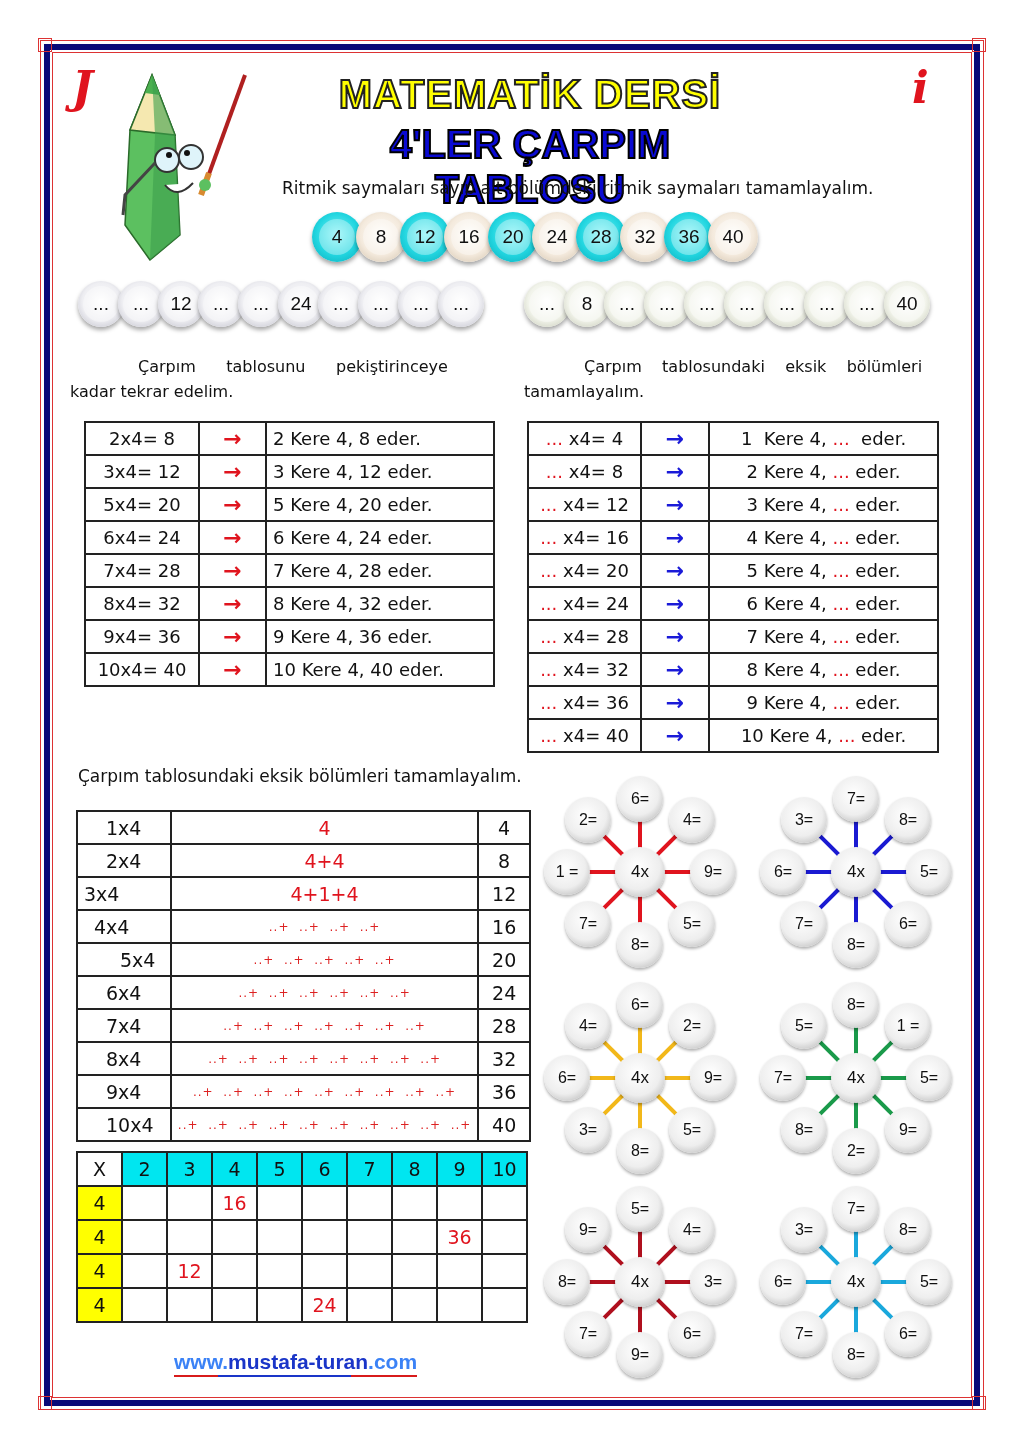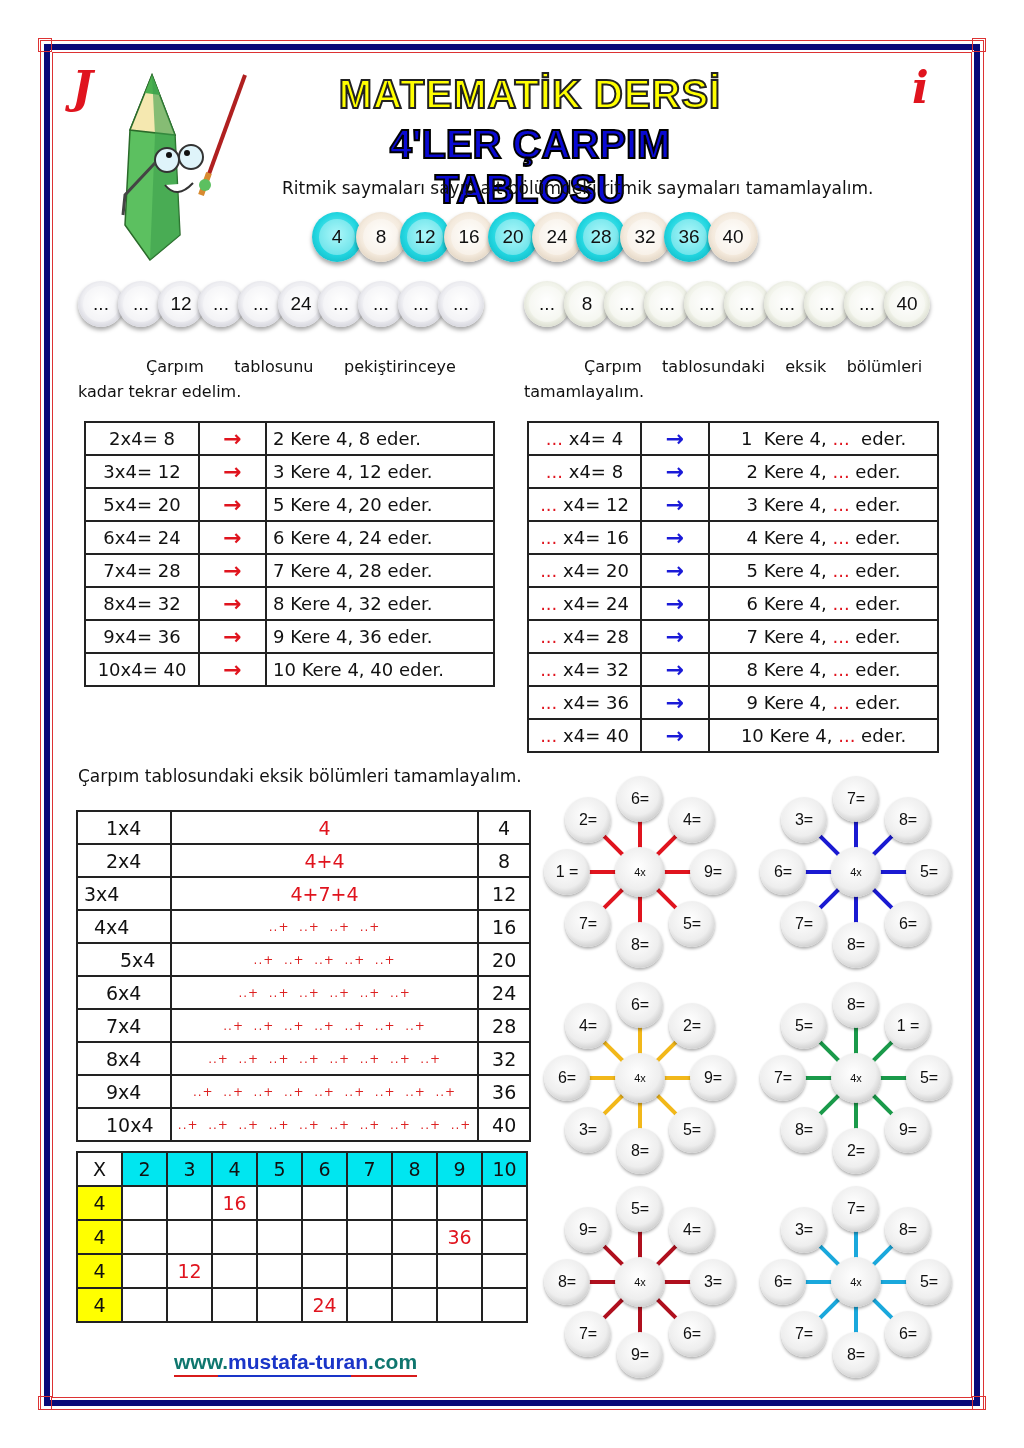--- a/index.html
+++ b/index.html
@@ -29,23 +29,23 @@
   .arrow-red{color:#e0141e;font-weight:bold;font-size:22px}
   .arrow-blue{color:#1a1ad8;font-weight:bold;font-size:22px}
   .dots{color:#d22;font-size:12px;letter-spacing:1px}
   .heading3{position:absolute;left:78px;top:766px;font-size:17px}
   table.grid{position:absolute;left:76px;top:1151px;border-collapse:collapse;font-size:19px}
   table.grid td{border:2px solid #222;width:45px;height:34px;text-align:center}
   table.grid td.hd{background:#00e6f0}
   table.grid td.yl{background:#ffff00}
   .flower{position:absolute;width:200px;height:200px}
   .petal{position:absolute;width:46px;height:46px;border-radius:50%;background:radial-gradient(circle at 45% 40%,#ffffff 0,#eeeeee 55%,#a8a8a8 100%);box-shadow:0 2px 3px rgba(0,0,0,.3);display:flex;align-items:center;justify-content:center;font-family:"Liberation Sans",sans-serif;font-size:16px;color:#111}
-  .petal.center{width:50px;height:50px;font-size:11px}
+  .petal.center{width:50px;height:50px;font-size:17px}
   .url{position:absolute;left:174px;top:1350px;font-family:"Liberation Sans",sans-serif;font-size:21px;font-weight:bold}
-  .url .a{color:#0f766e}.url .b{color:#1a35c8}
+  .url .a{color:#3b82f6}.url .b{color:#1a35c8}
 </style>
 </head>
 <body>
 
 <div class="frame-outer"></div>
 <div class="frame-navy"></div>
 <div class="frame-inner"></div>
 <div class="corner" style="left:38px;top:38px"></div>
 <div class="corner" style="left:972px;top:38px"></div>
 <div class="corner" style="left:38px;top:1396px"></div>
@@ -165,21 +165,21 @@
       <span class="inner">...</span>
     </div>
   <div class="bead sage">
       <span class="inner">...</span>
     </div>
   <div class="bead sage">
       <span class="inner">40</span>
     </div>
 </div>
 
-<div class="para" style="left:78px;top:354px;width:390px">
+<div class="para" style="left:70px;top:354px;width:390px">
   <div style="padding-left:68px;white-space:pre">Çarpım      tablosunu      pekiştirinceye</div>
   <div>kadar tekrar edelim.</div>
 </div>
 <div class="para" style="left:524px;top:354px;width:412px">
   <div style="padding-left:60px;white-space:pre">Çarpım    tablosundaki    eksik    bölümleri</div>
   <div>tamamlayalım.</div>
 </div>
 
 <table class="t" style="left:84px;top:421px;width:411px">
   <colgroup>
@@ -304,21 +304,21 @@
         <td class="c red" style="white-space:pre">4</td>
         <td class="c">4</td>
       </tr>
       <tr>
         <td style="padding-left:28px;height:32px">2x4</td>
         <td class="c red" style="white-space:pre">4+4</td>
         <td class="c">8</td>
       </tr>
       <tr>
         <td style="height:32px">3x4</td>
-        <td class="c red" style="white-space:pre">4+7+4</td>
+        <td class="c red" style="white-space:pre">4+1+4</td>
         <td class="c">12</td>
       </tr>
       <tr>
         <td style="padding-left:16px;height:32px">4x4</td>
         <td class="c dots" style="white-space:pre">..+  ..+  ..+  ..+</td>
         <td class="c">16</td>
       </tr>
       <tr>
         <td style="padding-left:42px;height:32px">5x4</td>
         <td class="c dots" style="white-space:pre">..+  ..+  ..+  ..+  ..+</td>

